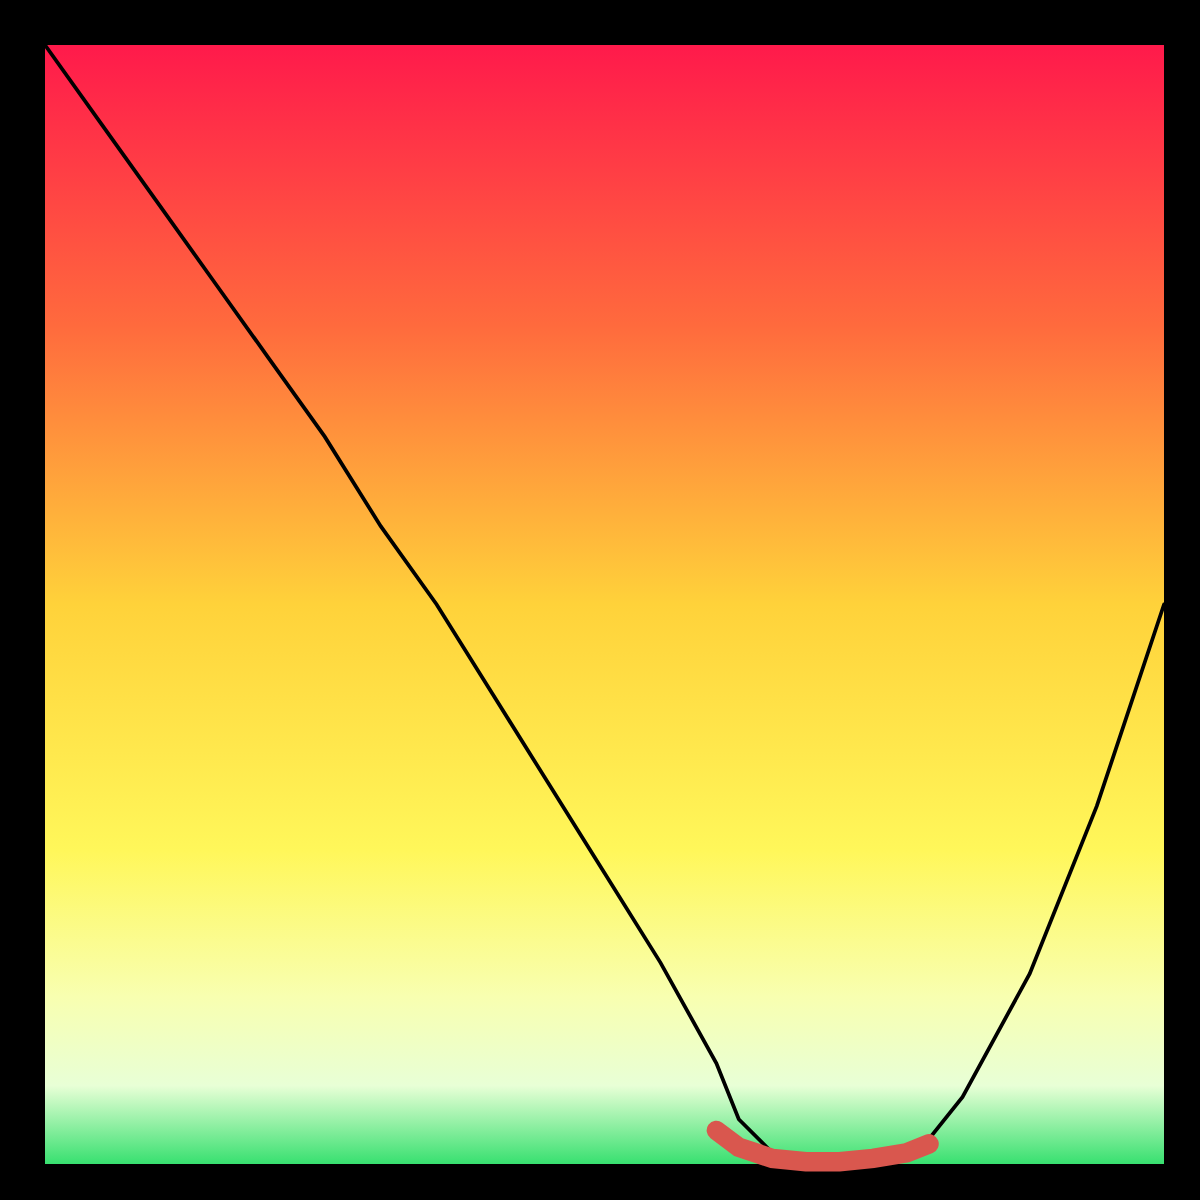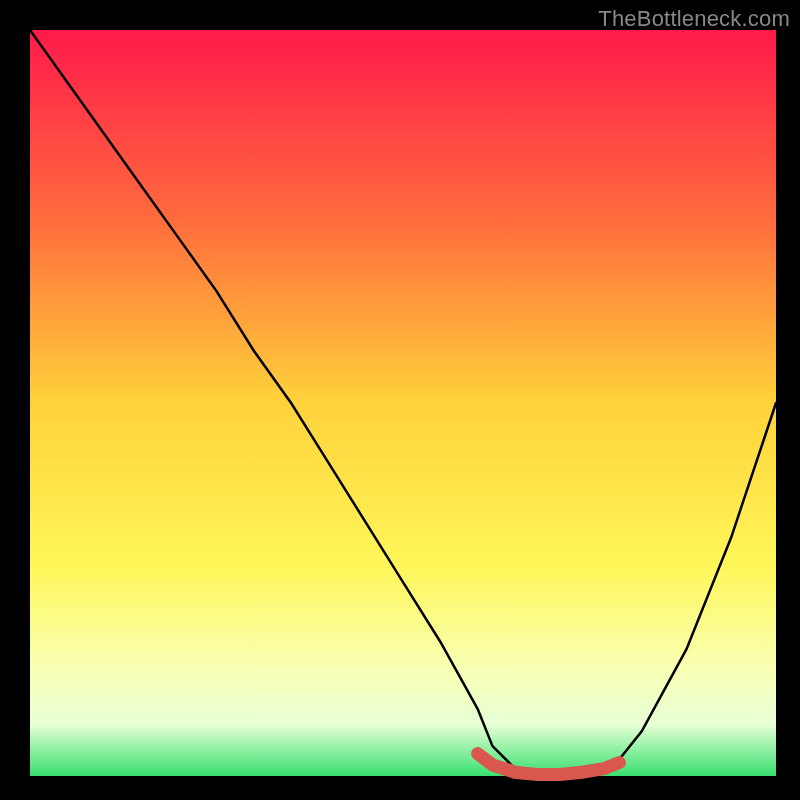--- a/index.html
+++ b/index.html
@@ -45,14 +45,13 @@
           <stop offset="72%" stop-color="#fff75a"></stop>
           <stop offset="85%" stop-color="#f8ffb0"></stop>
           <stop offset="93%" stop-color="#e8ffd6"></stop>
           <stop offset="100%" stop-color="#38e070"></stop>
         </linearGradient>
     </defs>
     <rect id="plot-bg" x="30" y="30" width="746" height="746" fill="url(#heat)"></rect>
     <path id="curve" fill="none" stroke-linecap="round" d="M30 30 L67.30000000000001 82.21999999999991 L104.60000000000001 134.44000000000005 L141.89999999999998 186.65999999999997 L179.20000000000002 238.88 L216.5 291.09999999999997 L253.79999999999998 350.78000000000003 L291.09999999999997 403 L328.40000000000003 462.68 L365.7 522.36 L403 582.04 L440.3 641.72 L477.59999999999997 708.86 L492.52 746.16 L514.9000000000001 768.54 L552.1999999999999 776 L589.5 776 L611.88 768.54 L641.7199999999999 731.24 L686.48 649.18 L731.24 537.28 L776 403" stroke="#000000" stroke-width="2.5"></path>
     <path id="band" fill="none" stroke-linecap="round" d="M477.59999999999997 753.62 L492.52 764.81 L514.9000000000001 772.27 L537.28 774.508 L559.66 774.508 L582.04 772.27 L604.42 768.54 L619.34 762.572" stroke="#d9574e" stroke-width="13"></path>
   </svg>
-  <div class="watermark">TheBottleneck.com</div>
 </div>
 
 </body></html>

